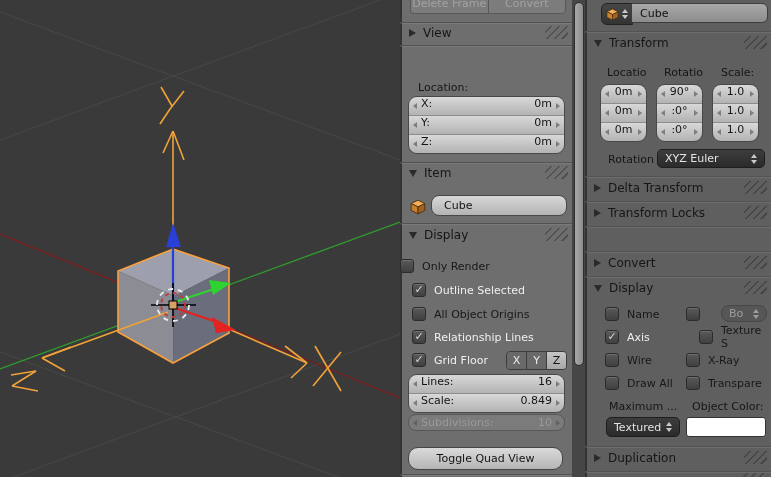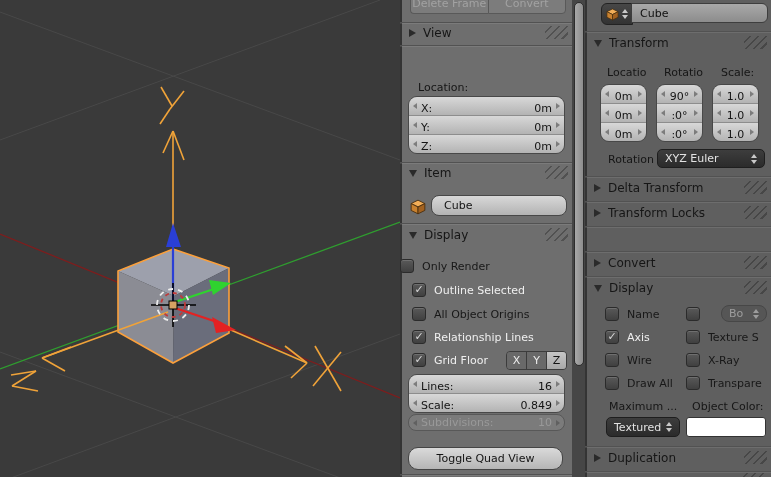--- a/index.html
+++ b/index.html
@@ -17,21 +17,21 @@
   .sep{position:absolute;left:0;right:0;height:1px;background:#525252;box-shadow:0 1px 0 rgba(255,255,255,.09);}
   
   .hdr{position:absolute;left:0;right:0;height:18px;display:flex;align-items:center;gap:7px;
     padding-left:9px;font-size:12px;color:#161616;}
   .tri-r{width:0;height:0;border-left:7px solid #2a2a2a;border-top:4px solid transparent;border-bottom:4px solid transparent;}
   .tri-d{width:0;height:0;border-top:7px solid #2a2a2a;border-left:4px solid transparent;border-right:4px solid transparent;}
   .hatch{position:absolute;right:4px;top:2px;width:23px;height:13px;
     background:repeating-linear-gradient(135deg,transparent 0 4px,rgba(20,20,20,.32) 4px 5.5px);}
   
   .stack{position:absolute;border:1px solid #484848;border-radius:9px;overflow:hidden;}
-  .num{height:18px;background:linear-gradient(#d8d8d8,#b3b3b3);display:flex;align-items:flex-end;
+  .num{height:18px;background:linear-gradient(#d8d8d8,#b3b3b3);display:flex;align-items:flex-start;
     padding:0 12px;color:#141414;position:relative;}
   .num + .num{border-top:1px solid #8d8d8d;}
   .num .lab{flex:1;}
   .num.center{justify-content:center;}
   .al{position:absolute;left:4px;top:50%;margin-top:-3px;width:0;height:0;
     border-top:3px solid transparent;border-bottom:3px solid transparent;border-right:4px solid rgba(35,35,35,.45);}
   .ar{position:absolute;right:4px;top:50%;margin-top:-3px;width:0;height:0;
     border-top:3px solid transparent;border-bottom:3px solid transparent;border-left:4px solid rgba(35,35,35,.45);}
   .dis .al{border-right-color:rgba(70,70,70,.5);} .dis .ar{border-left-color:rgba(70,70,70,.5);}
   .pill{position:absolute;border:1px solid #484848;border-radius:8px;background:linear-gradient(#d8d8d8,#b3b3b3);
@@ -401,21 +401,21 @@
     <div class="chk" style="left:101px;top:306px">
       <span class="box"></span>
     </div>
     <div class="dd dis" style="left:136px;top:305px;width:30px;height:15px">
       <span class="v">Bo</span>
       <span class="dar">
           <i class="u"></i>
           <i class="d"></i>
         </span>
     </div>
-    <div class="chk" style="left:101px;top:329px">
+    <div class="chk" style="left:114px;top:329px">
       <span class="box"></span>
       <span>Texture S</span>
     </div>
     <div class="chk" style="left:101px;top:352px">
       <span class="box"></span>
       <span>X-Ray</span>
     </div>
     <div class="chk" style="left:101px;top:375px">
       <span class="box"></span>
       <span>Transpare</span>

